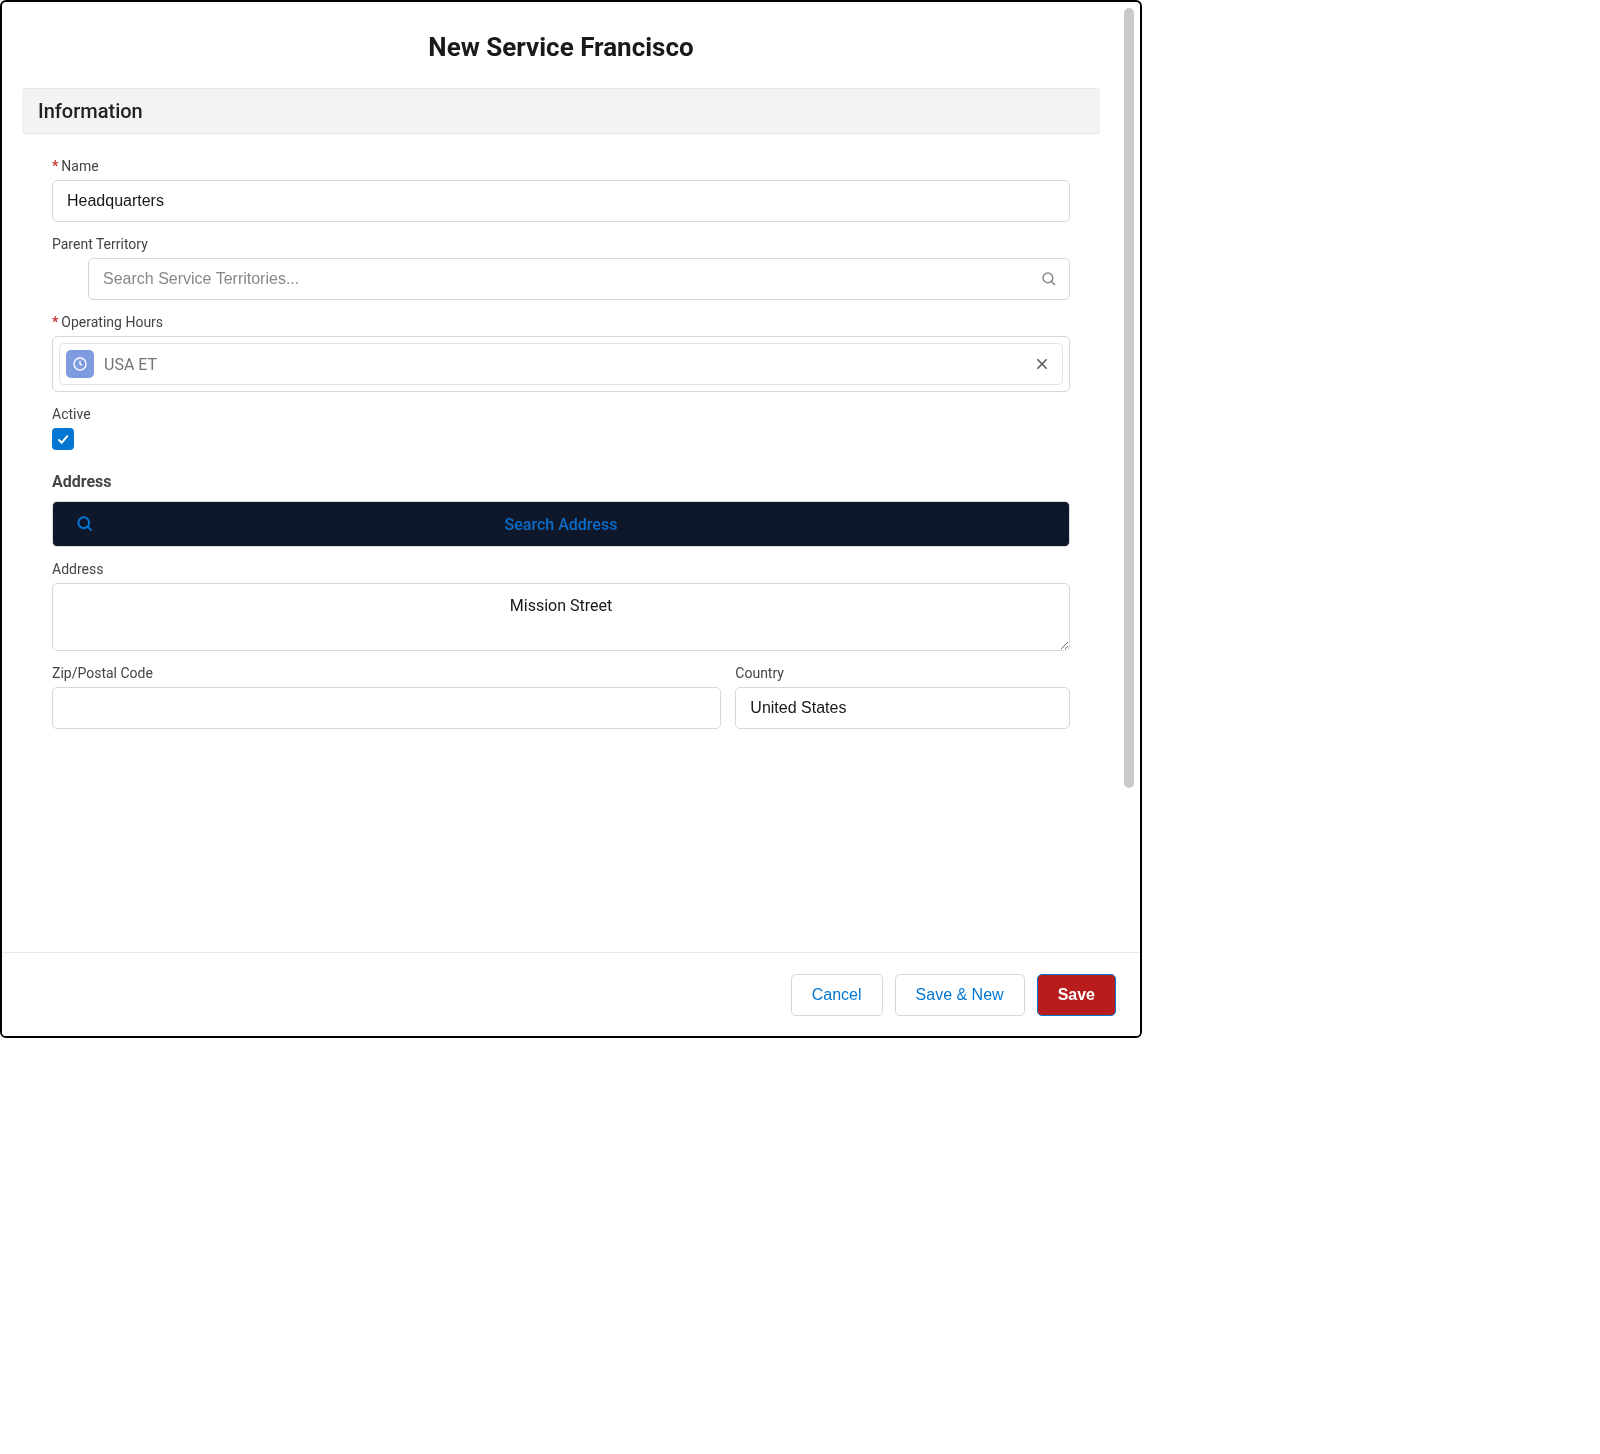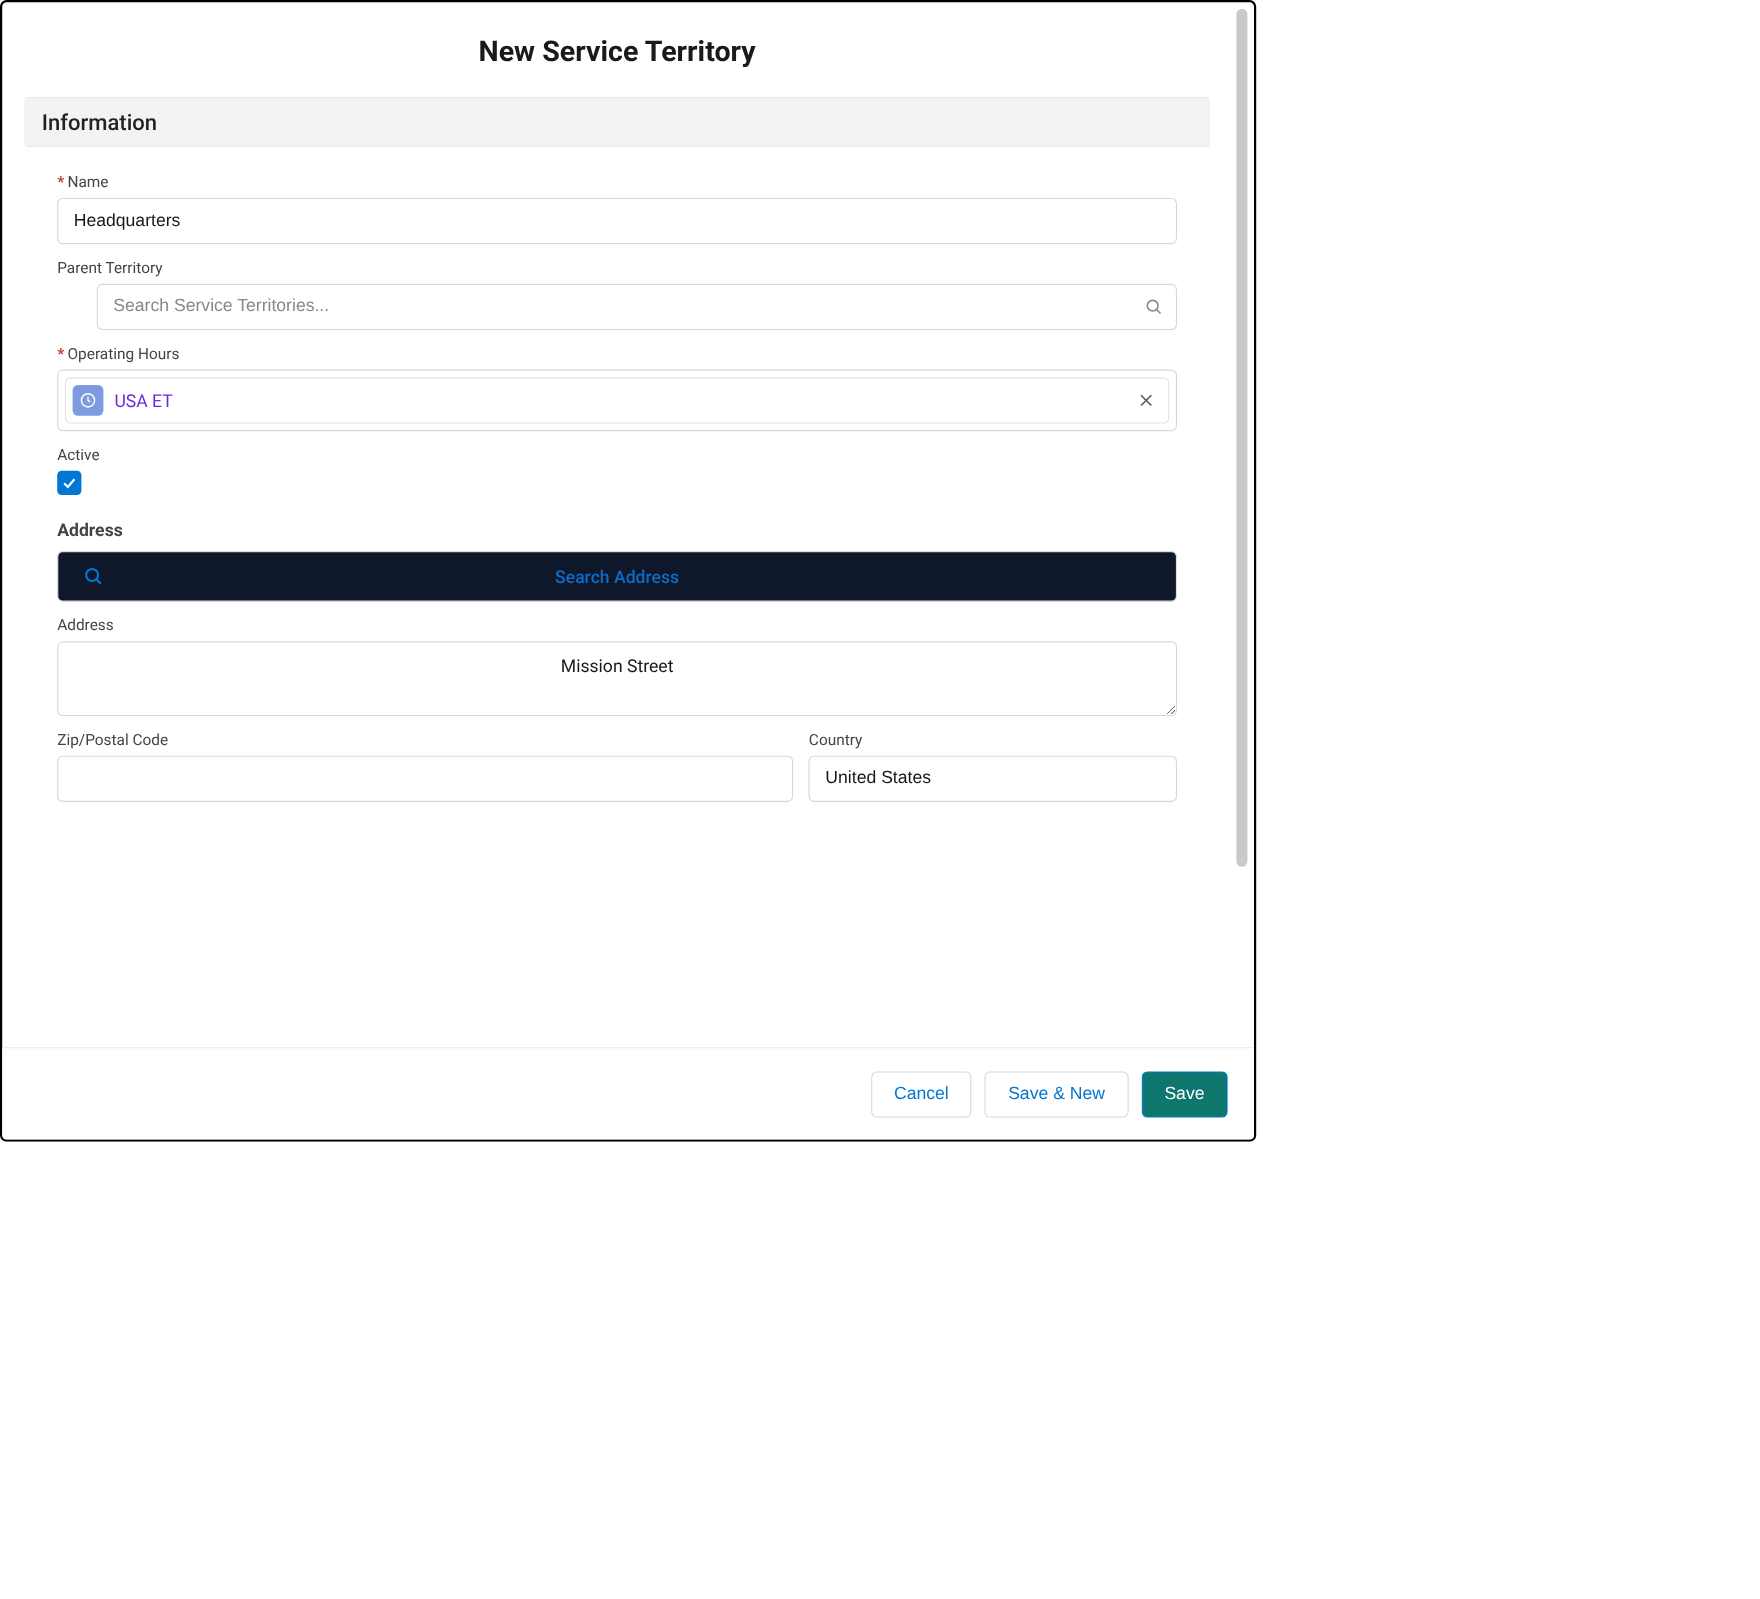--- a/index.html
+++ b/index.html
@@ -96,21 +96,21 @@
   }
   .pill-icon {
     width: 28px; height: 28px;
     background: #7f9be0;
     border-radius: 5px;
     display: flex; align-items: center; justify-content: center;
     margin-right: 10px;
     color: #fff;
     flex-shrink: 0;
   }
-  .pill-text { font-size: 16px; color: #6d28d9; flex: 1; }
+  .pill-text { font-size: 16px; color: #737373; flex: 1; }
   .pill-remove {
     width: 20px; height: 20px;
     color: #555;
     display: flex; align-items: center; justify-content: center;
     cursor: pointer;
   }
   .checkbox {
     width: 22px; height: 22px;
     background: #0176d3;
     border-radius: 4px;
@@ -178,37 +178,37 @@
     border-radius: 5px;
     font-size: 16px;
     font-weight: 500;
     cursor: pointer;
     display: inline-flex; align-items: center; justify-content: center;
     border: 1px solid #d8d8d8;
     background: #fff;
     color: #0176d3;
   }
   .btn.primary {
-    background: #0f766e;
+    background: #b91c1c;
     border-color: #0176d3;
     color: #fff;
-    font-weight: 400;
+    font-weight: 700;
   }
   svg { display: block; }
 </style>
 </head>
 <body>
 
 <div class="viewport">
 
   <div class="scroll-track"></div>
 
   <div class="content">
 
-    <div class="title">New Service Territory</div>
+    <div class="title">New Service Francisco</div>
 
     <div class="section-header">Information</div>
 
     <div class="form-area">
 
       <div class="field">
         <div class="label">
           <span class="req">*</span>
           <span>Name</span>
         </div>

